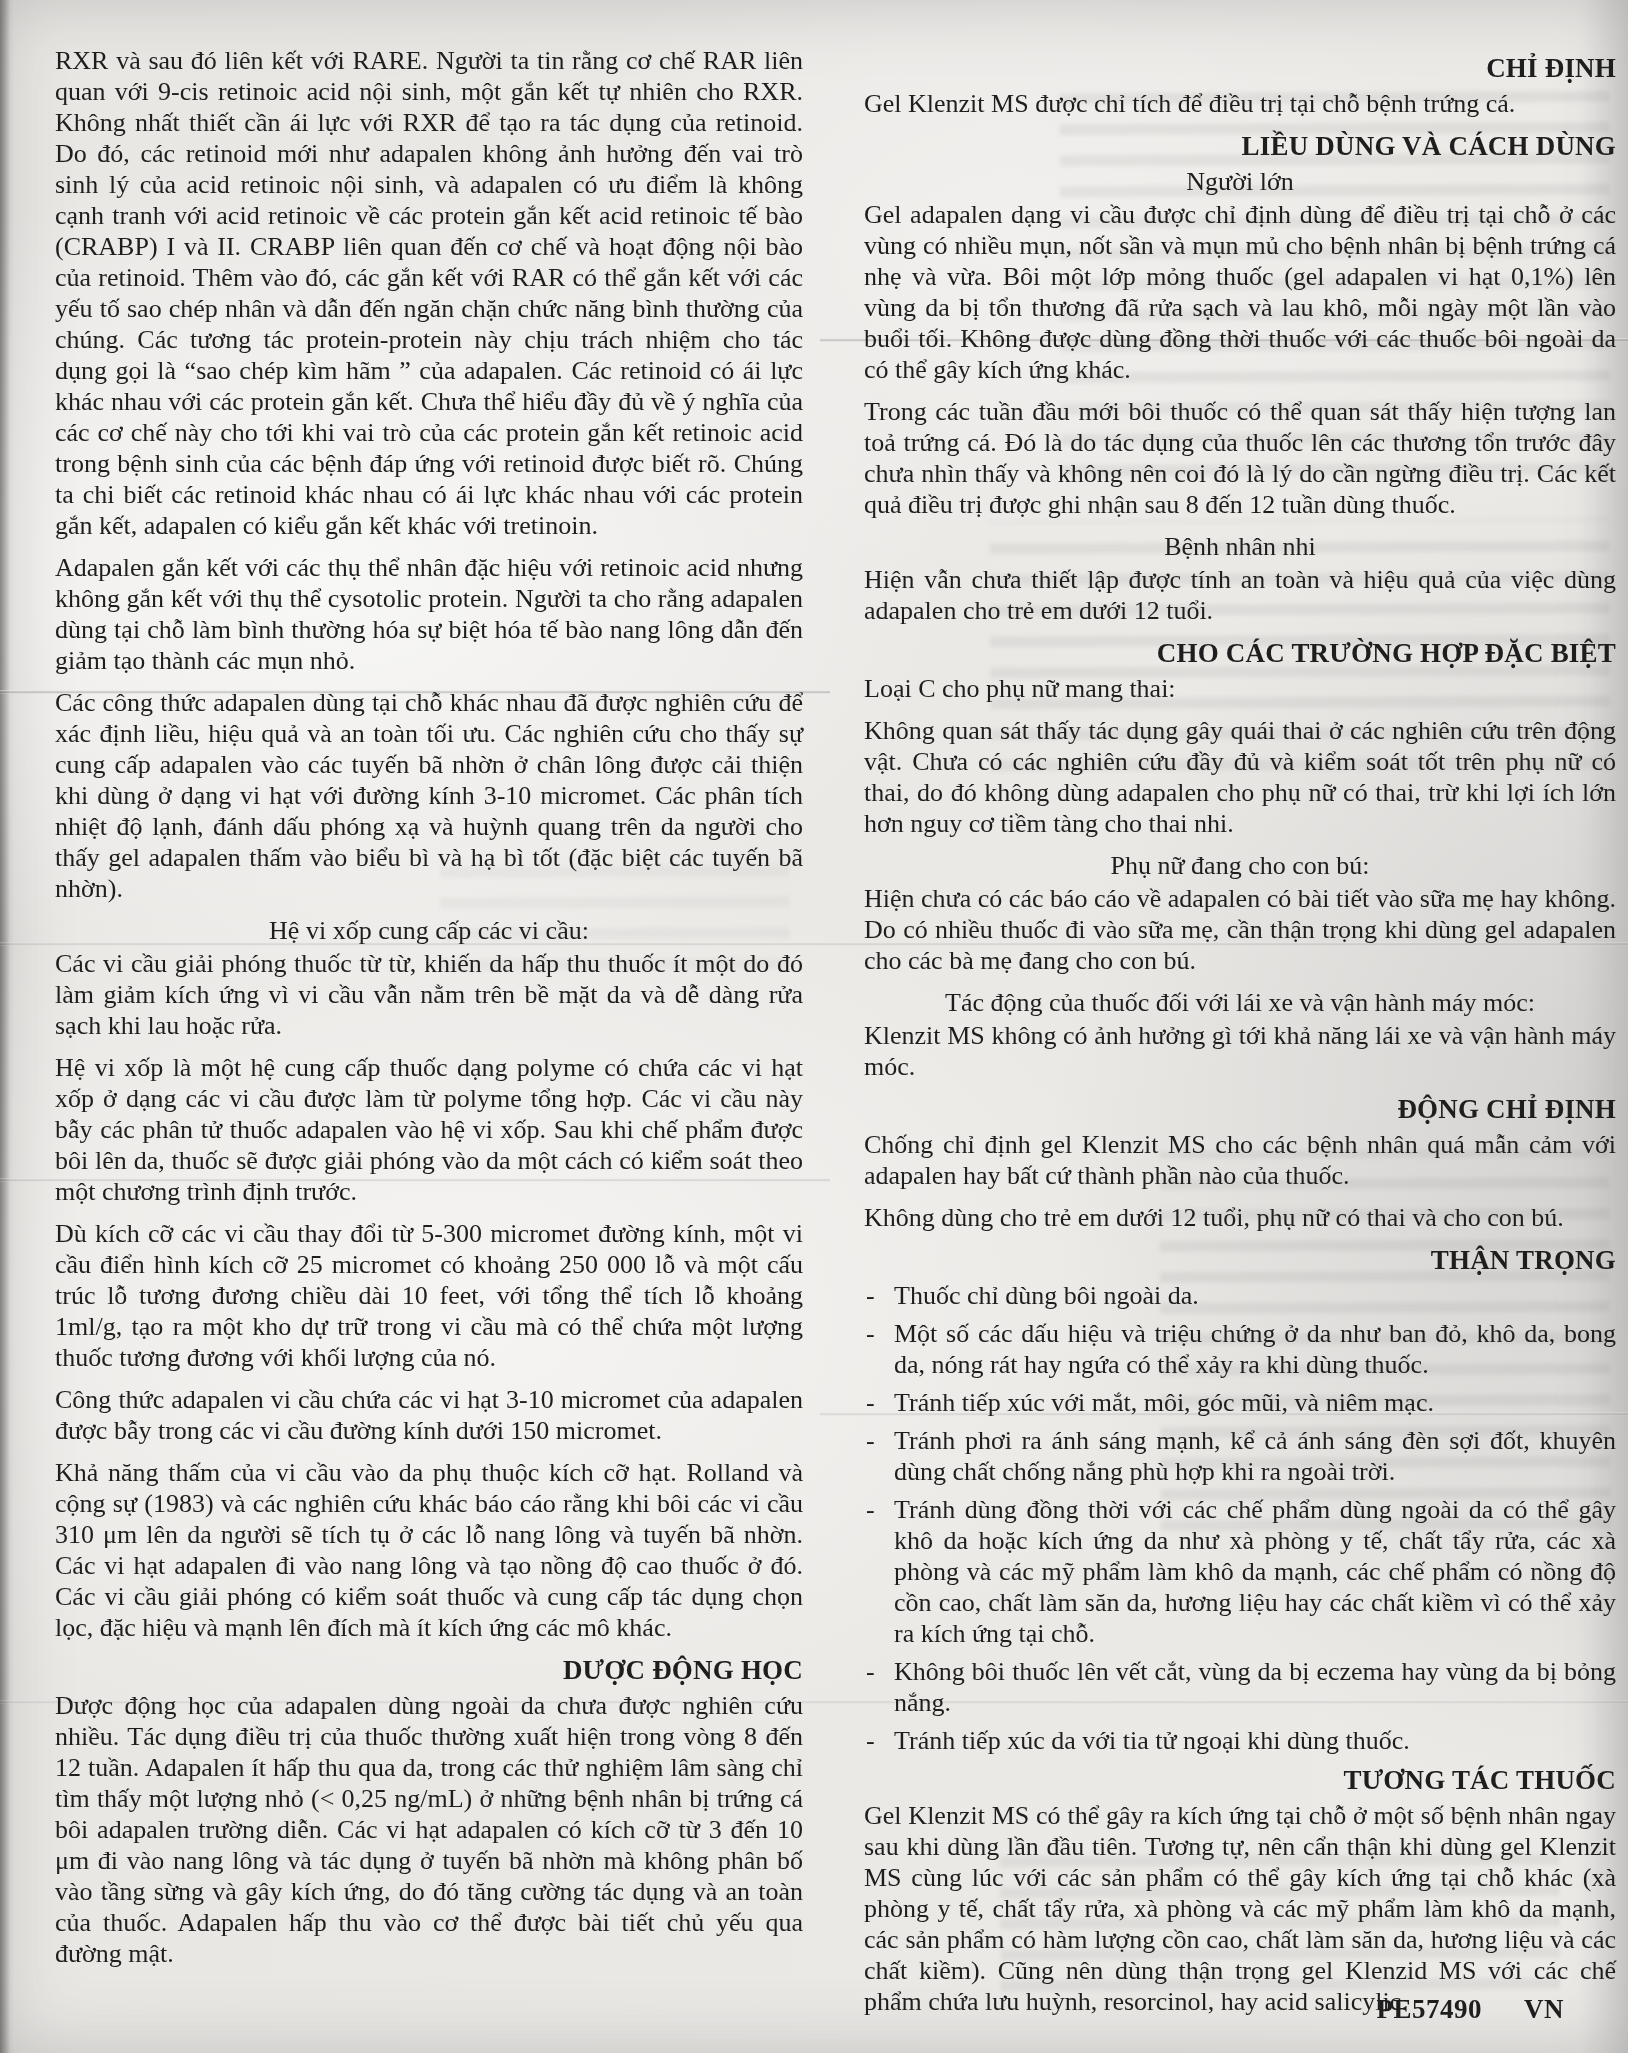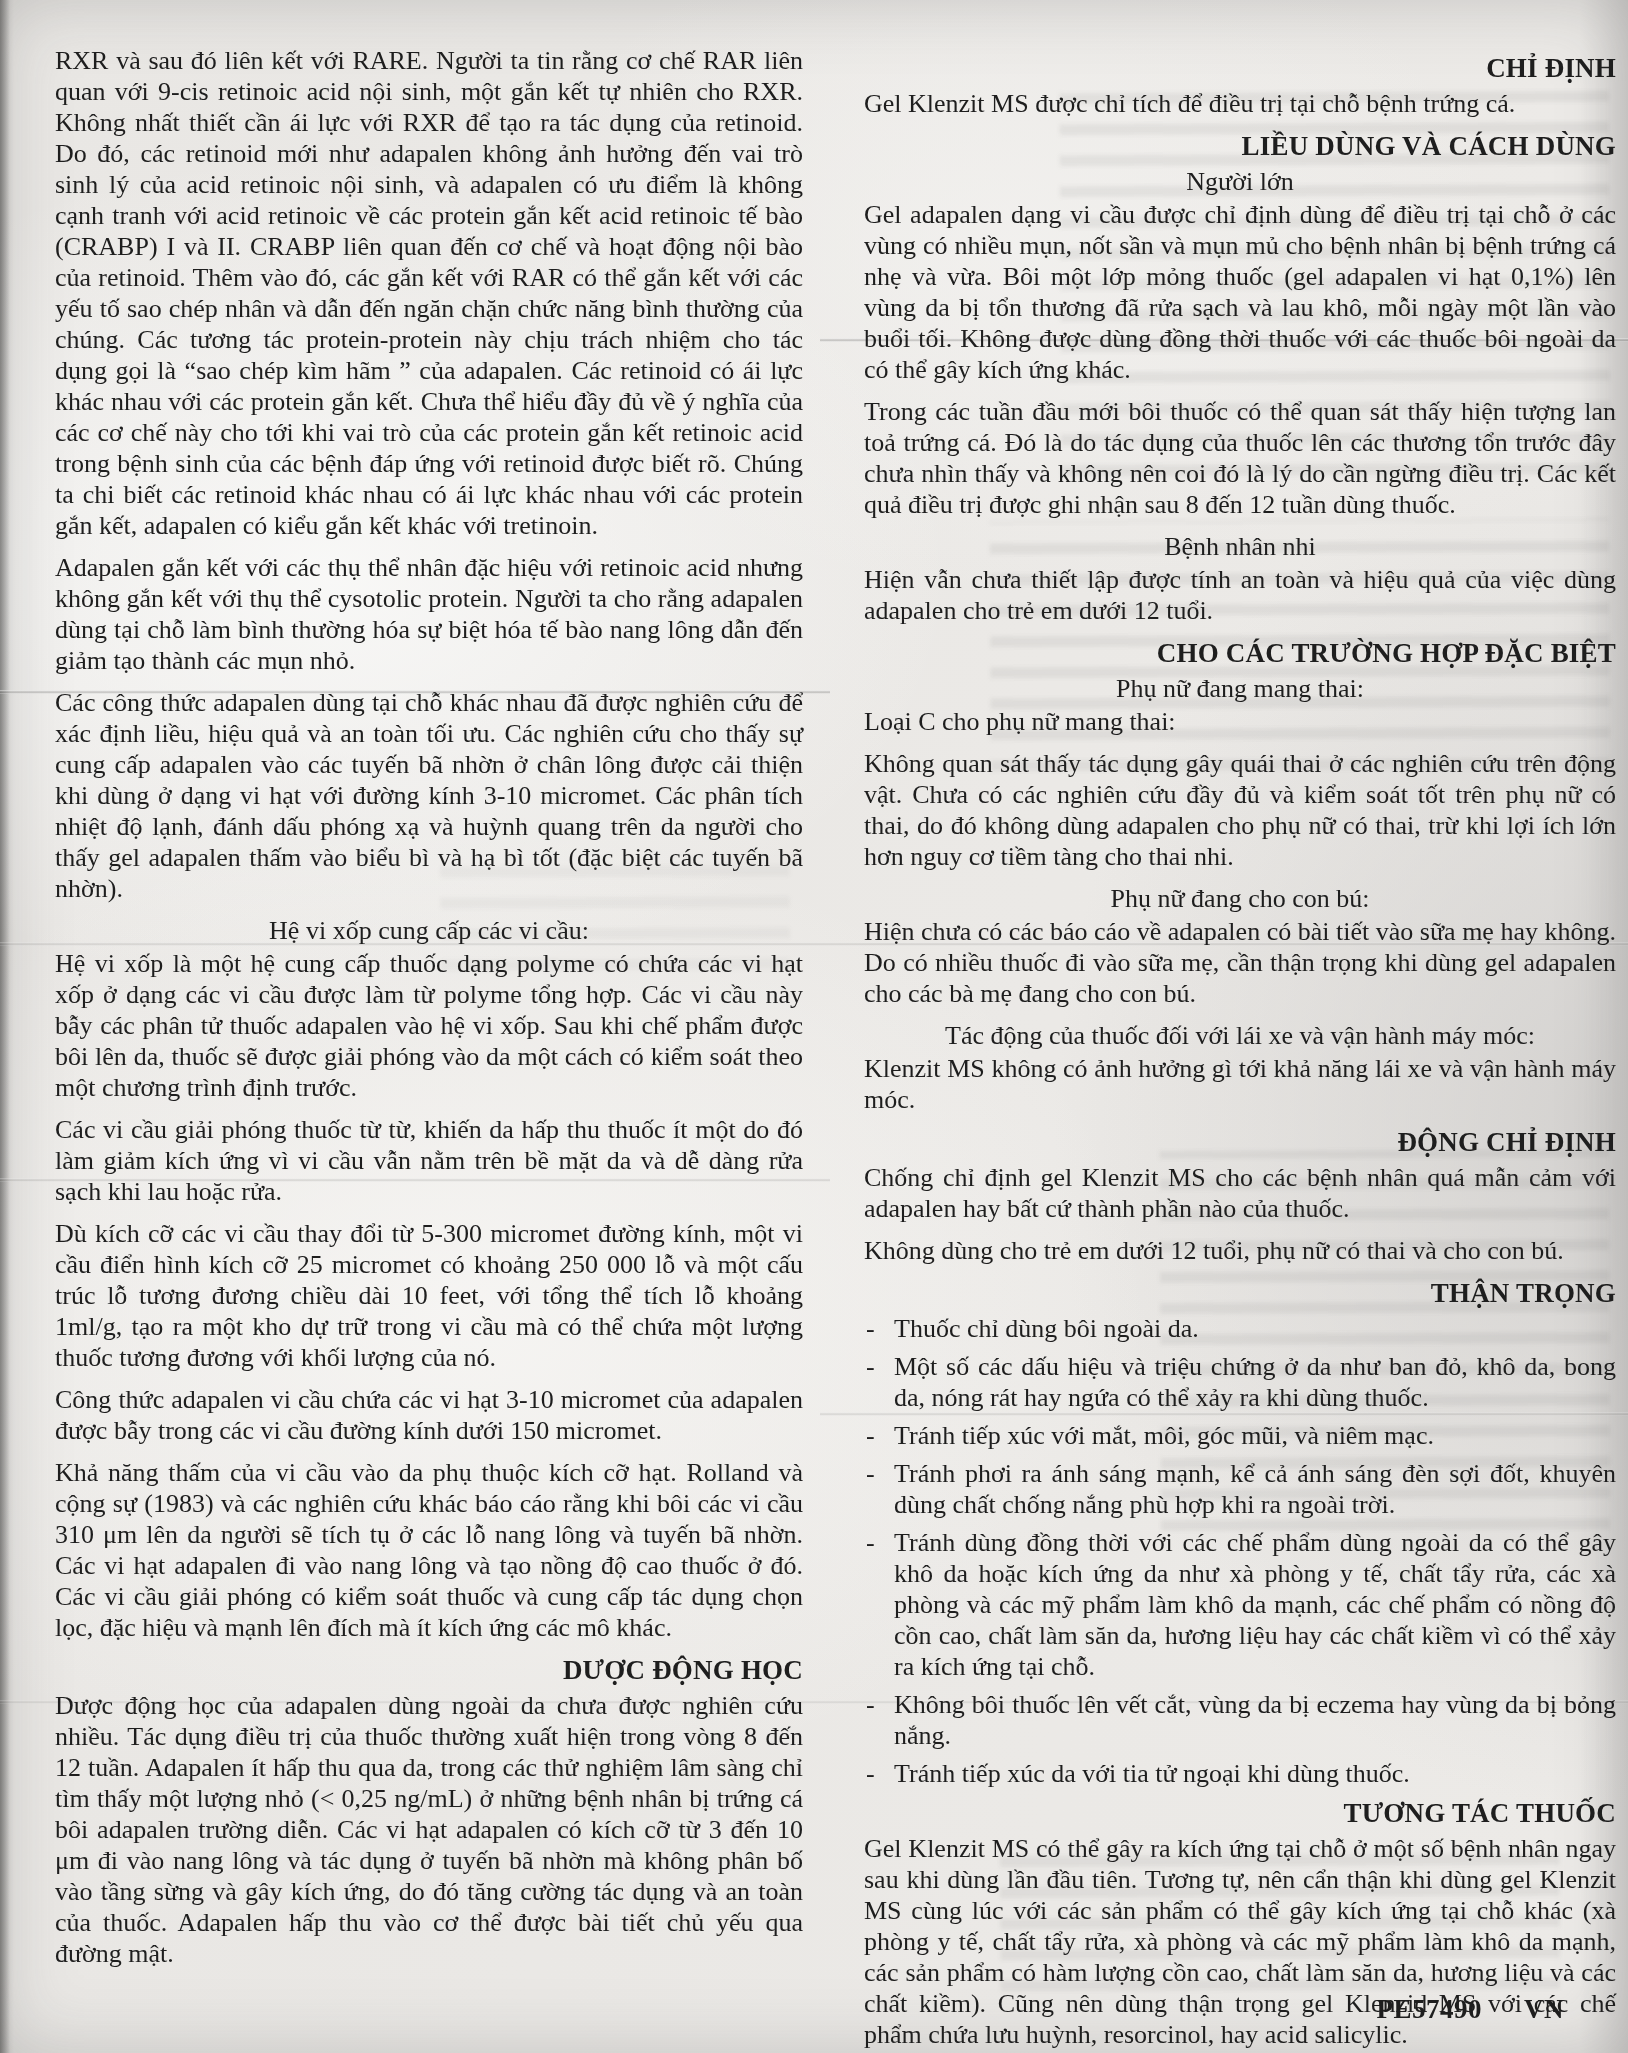--- a/index.html
+++ b/index.html
@@ -70,39 +70,38 @@
 <div class="ghost" style="left:990px;  top:520px;  width:620px; height:250px;"></div>
 <div class="ghost" style="left:1160px; top:1150px; width:450px; height:380px;"></div>
 <div class="ghost" style="left:1000px; top:1840px; width:560px; height:150px;"></div>
 <div class="ghost" style="left:440px;  top:850px;  width:350px; height:120px; opacity:.6;"></div>
 
 <div class="col col-left" id="col-left">
     <div class="p">RXR và sau đó liên kết với RARE. Người ta tin rằng cơ chế RAR liên quan với 9-cis retinoic acid nội sinh, một gắn kết tự nhiên cho RXR. Không nhất thiết cần ái lực với RXR để tạo ra tác dụng của retinoid. Do đó, các retinoid mới như adapalen không ảnh hưởng đến vai trò sinh lý của acid retinoic nội sinh, và adapalen có ưu điểm là không cạnh tranh với acid retinoic về các protein gắn kết acid retinoic tế bào (CRABP) I và II. CRABP liên quan đến cơ chế và hoạt động nội bào của retinoid. Thêm vào đó, các gắn kết với RAR có thể gắn kết với các yếu tố sao chép nhân và dẫn đến ngăn chặn chức năng bình thường của chúng. Các tương tác protein-protein này chịu trách nhiệm cho tác dụng gọi là “sao chép kìm hãm ” của adapalen. Các retinoid có ái lực khác nhau với các protein gắn kết. Chưa thể hiểu đầy đủ về ý nghĩa của các cơ chế này cho tới khi vai trò của các protein gắn kết retinoic acid trong bệnh sinh của các bệnh đáp ứng với retinoid được biết rõ. Chúng ta chi biết các retinoid khác nhau có ái lực khác nhau với các protein gắn kết, adapalen có kiểu gắn kết khác với tretinoin.</div>
     <div class="p">Adapalen gắn kết với các thụ thể nhân đặc hiệu với retinoic acid nhưng không gắn kết với thụ thể cysotolic protein. Người ta cho rằng adapalen dùng tại chỗ làm bình thường hóa sự biệt hóa tế bào nang lông dẫn đến giảm tạo thành các mụn nhỏ.</div>
     <div class="p">Các công thức adapalen dùng tại chỗ khác nhau đã được nghiên cứu để xác định liều, hiệu quả và an toàn tối ưu. Các nghiên cứu cho thấy sự cung cấp adapalen vào các tuyến bã nhờn ở chân lông được cải thiện khi dùng ở dạng vi hạt với đường kính 3-10 micromet. Các phân tích nhiệt độ lạnh, đánh dấu phóng xạ và huỳnh quang trên da người cho thấy gel adapalen thấm vào biểu bì và hạ bì tốt (đặc biệt các tuyến bã nhờn).</div>
     <div class="h2">Hệ vi xốp cung cấp các vi cầu:</div>
+    <div class="p">Các vi cầu giải phóng thuốc từ từ, khiến da hấp thu thuốc ít một do đó làm giảm kích ứng vì vi cầu vẫn nằm trên bề mặt da và dễ dàng rửa sạch khi lau hoặc rửa.</div>
     <div class="p">Hệ vi xốp là một hệ cung cấp thuốc dạng polyme có chứa các vi hạt xốp ở dạng các vi cầu được làm từ polyme tổng hợp. Các vi cầu này bẫy các phân tử thuốc adapalen vào hệ vi xốp. Sau khi chế phẩm được bôi lên da, thuốc sẽ được giải phóng vào da một cách có kiểm soát theo một chương trình định trước.</div>
-    <div class="p">Các vi cầu giải phóng thuốc từ từ, khiến da hấp thu thuốc ít một do đó làm giảm kích ứng vì vi cầu vẫn nằm trên bề mặt da và dễ dàng rửa sạch khi lau hoặc rửa.</div>
     <div class="p">Dù kích cỡ các vi cầu thay đổi từ 5-300 micromet đường kính, một vi cầu điển hình kích cỡ 25 micromet có khoảng 250 000 lỗ và một cấu trúc lỗ tương đương chiều dài 10 feet, với tổng thể tích lỗ khoảng 1ml/g, tạo ra một kho dự trữ trong vi cầu mà có thể chứa một lượng thuốc tương đương với khối lượng của nó.</div>
     <div class="p">Công thức adapalen vi cầu chứa các vi hạt 3-10 micromet của adapalen được bẫy trong các vi cầu đường kính dưới 150 micromet.</div>
     <div class="p">Khả năng thấm của vi cầu vào da phụ thuộc kích cỡ hạt. Rolland và cộng sự (1983) và các nghiên cứu khác báo cáo rằng khi bôi các vi cầu 310 μm lên da người sẽ tích tụ ở các lỗ nang lông và tuyến bã nhờn. Các vi hạt adapalen đi vào nang lông và tạo nồng độ cao thuốc ở đó. Các vi cầu giải phóng có kiểm soát thuốc và cung cấp tác dụng chọn lọc, đặc hiệu và mạnh lên đích mà ít kích ứng các mô khác.</div>
     <div class="h1">DƯỢC ĐỘNG HỌC</div>
     <div class="p">Dược động học của adapalen dùng ngoài da chưa được nghiên cứu nhiều. Tác dụng điều trị của thuốc thường xuất hiện trong vòng 8 đến 12 tuần. Adapalen ít hấp thu qua da, trong các thử nghiệm lâm sàng chỉ tìm thấy một lượng nhỏ (&lt; 0,25 ng/mL) ở những bệnh nhân bị trứng cá bôi adapalen trường diễn. Các vi hạt adapalen có kích cỡ từ 3 đến 10 μm đi vào nang lông và tác dụng ở tuyến bã nhờn mà không phân bố vào tầng sừng và gây kích ứng, do đó tăng cường tác dụng và an toàn của thuốc. Adapalen hấp thu vào cơ thể được bài tiết chủ yếu qua đường mật.</div>
   </div>
 <div class="col col-right" id="col-right">
     <div class="h1">CHỈ ĐỊNH</div>
     <div class="p">Gel Klenzit MS được chỉ tích để điều trị tại chỗ bệnh trứng cá.</div>
     <div class="h1">LIỀU DÙNG VÀ CÁCH DÙNG</div>
     <div class="h2">Người lớn</div>
     <div class="p">Gel adapalen dạng vi cầu được chỉ định dùng để điều trị tại chỗ ở các vùng có nhiều mụn, nốt sần và mụn mủ cho bệnh nhân bị bệnh trứng cá nhẹ và vừa. Bôi một lớp mỏng thuốc (gel adapalen vi hạt 0,1%) lên vùng da bị tổn thương đã rửa sạch và lau khô, mỗi ngày một lần vào buổi tối. Không được dùng đồng thời thuốc với các thuốc bôi ngoài da có thể gây kích ứng khác.</div>
     <div class="p">Trong các tuần đầu mới bôi thuốc có thể quan sát thấy hiện tượng lan toả trứng cá. Đó là do tác dụng của thuốc lên các thương tổn trước đây chưa nhìn thấy và không nên coi đó là lý do cần ngừng điều trị. Các kết quả điều trị được ghi nhận sau 8 đến 12 tuần dùng thuốc.</div>
     <div class="h2">Bệnh nhân nhi</div>
     <div class="p">Hiện vẫn chưa thiết lập được tính an toàn và hiệu quả của việc dùng adapalen cho trẻ em dưới 12 tuổi.</div>
     <div class="h1">CHO CÁC TRƯỜNG HỢP ĐẶC BIỆT</div>
-    <div class="h2">Phụ nữ đang mang thai:</div>
     <div class="p">Loại C cho phụ nữ mang thai:</div>
     <div class="p">Không quan sát thấy tác dụng gây quái thai ở các nghiên cứu trên động vật. Chưa có các nghiên cứu đầy đủ và kiểm soát tốt trên phụ nữ có thai, do đó không dùng adapalen cho phụ nữ có thai, trừ khi lợi ích lớn hơn nguy cơ tiềm tàng cho thai nhi.</div>
     <div class="h2">Phụ nữ đang cho con bú:</div>
     <div class="p">Hiện chưa có các báo cáo về adapalen có bài tiết vào sữa mẹ hay không. Do có nhiều thuốc đi vào sữa mẹ, cần thận trọng khi dùng gel adapalen cho các bà mẹ đang cho con bú.</div>
     <div class="h2">Tác động của thuốc đối với lái xe và vận hành máy móc:</div>
     <div class="p">Klenzit MS không có ảnh hưởng gì tới khả năng lái xe và vận hành máy móc.</div>
     <div class="h1">ĐỘNG CHỈ ĐỊNH</div>
     <div class="p">Chống chỉ định gel Klenzit MS cho các bệnh nhân quá mẫn cảm với adapalen hay bất cứ thành phần nào của thuốc.</div>
     <div class="p">Không dùng cho trẻ em dưới 12 tuổi, phụ nữ có thai và cho con bú.</div>
     <div class="h1">THẬN TRỌNG</div>

